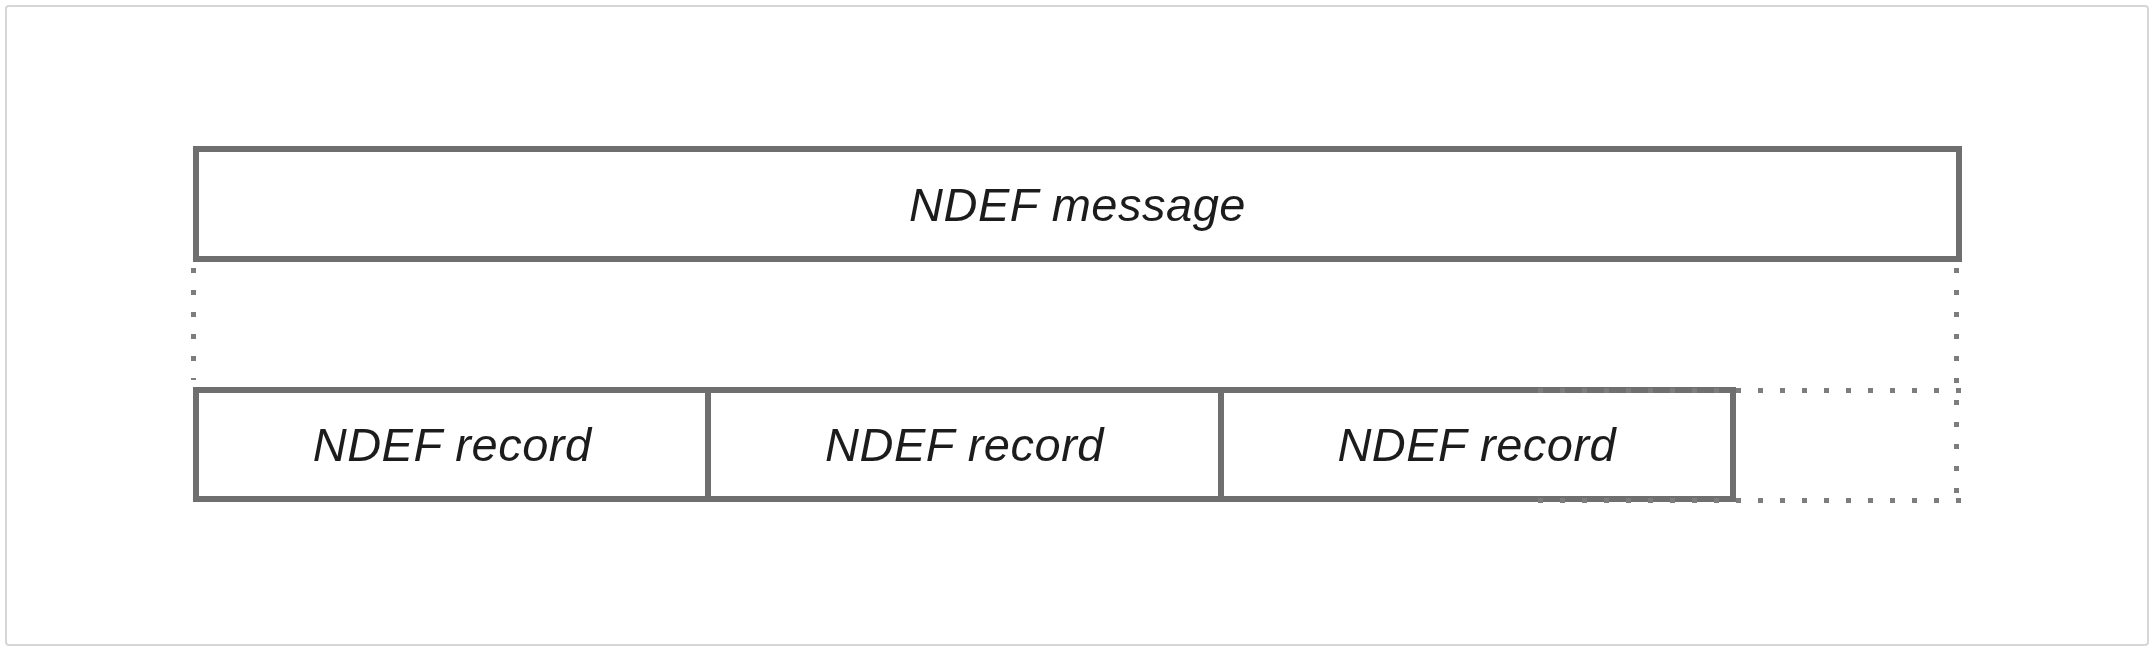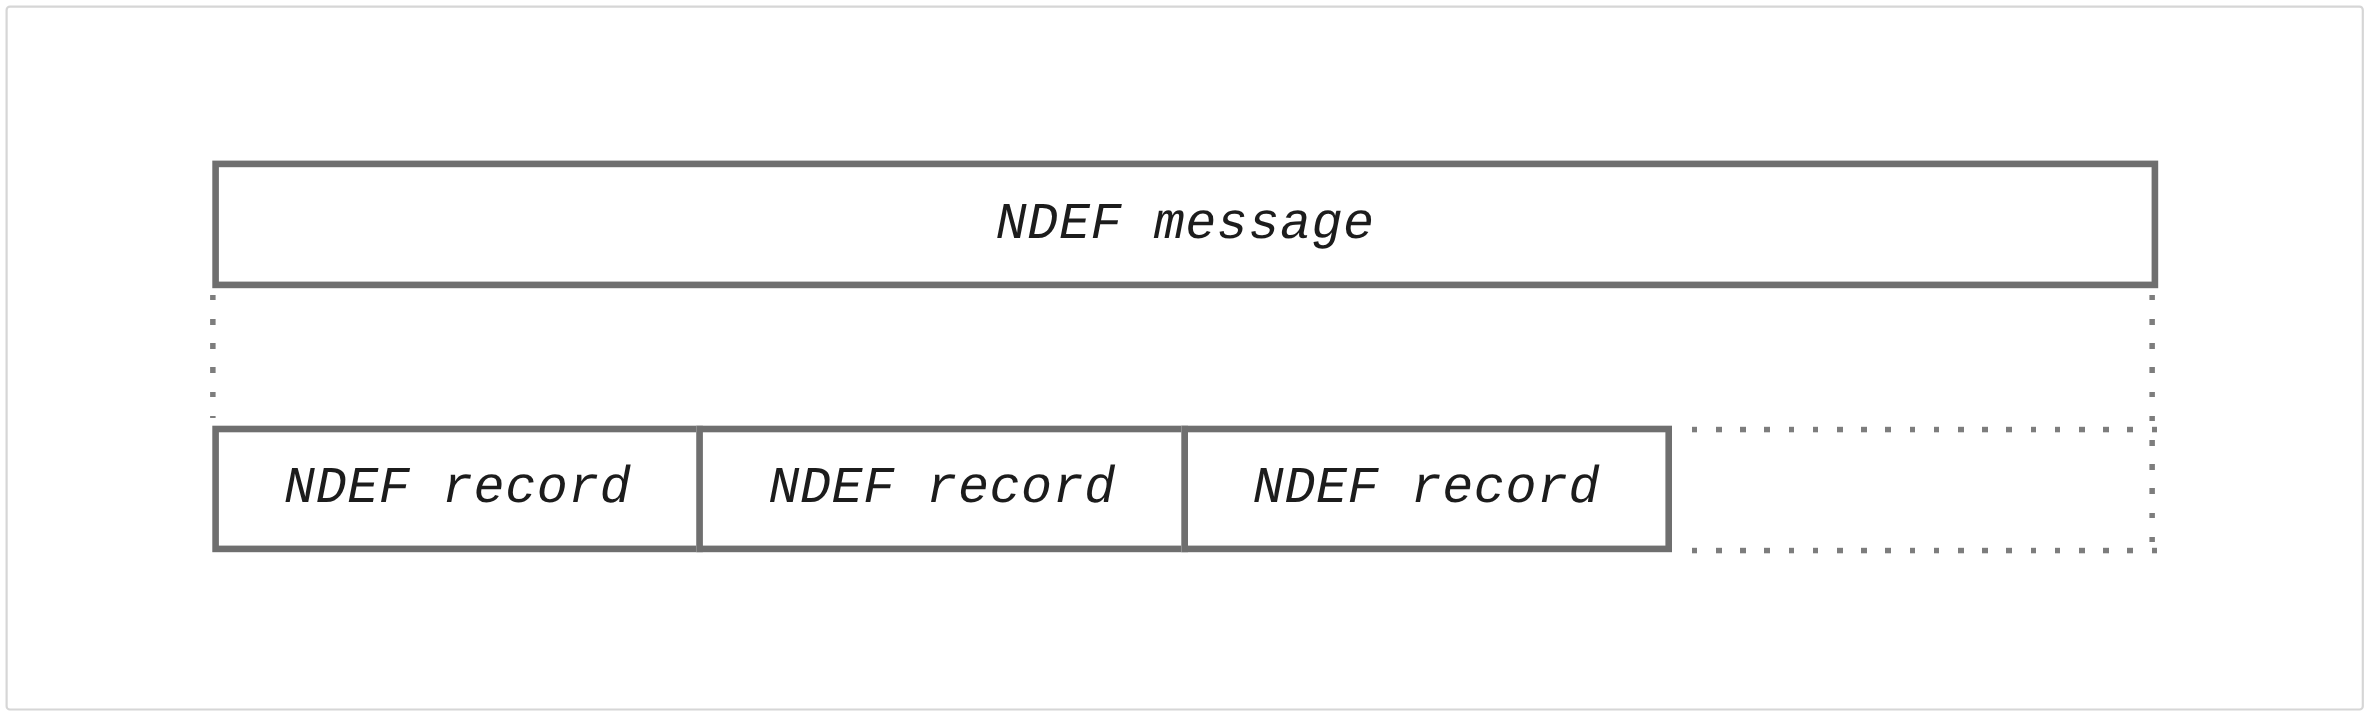--- a/index.html
+++ b/index.html
@@ -2,21 +2,21 @@
 <html style="--background: #ffffff; --frame-border: #d6d6d6; --box-border: #6f6f6f; --dot: #7d7d7d; --text: #1c1c1c;"><head>
 <meta charset="utf-8">
 <style>
   :root {
     --background: #ffffff;
     --frame-border: #d6d6d6;
     --box-border: #6f6f6f;
     --dot: #7d7d7d;
     --text: #1c1c1c;
   }
-  * { box-sizing: border-box; margin: 0; padding: 0; font-family: Liberation Mono, monospace; }
+  * { box-sizing: border-box; margin: 0; padding: 0; }
   html, body { background: var(--background); }
   .canvas {
     position: relative;
     width: 2156px;
     height: 654px;
     background: var(--background);
     overflow: hidden;
     font-family: "Liberation Sans", sans-serif;
   }
   .frame {
@@ -52,21 +52,21 @@
     position: absolute;
     height: 5px;
     background-image: repeating-linear-gradient(
       to right, var(--dot) 0 5px, transparent 5px 22px);
   }
   .dotted-h.top    { left: 1538px; top: 388px; width: 424px; }
   .dotted-h.bottom { left: 1538px; top: 498px; width: 424px; }
   .records-row {
     position: absolute;
     left: 193px; top: 387px;
-    width: 1327px; height: 115px;
+    width: 1543px; height: 115px;
     display: flex;
     text-align: right;
   }
   .rec-box {
     flex: 1 1 0;
     border: 6px solid var(--box-border);
     background: var(--background);
     display: flex; align-items: center; justify-content: center;
   }
   .rec-box + .rec-box { margin-left: -6px; }

